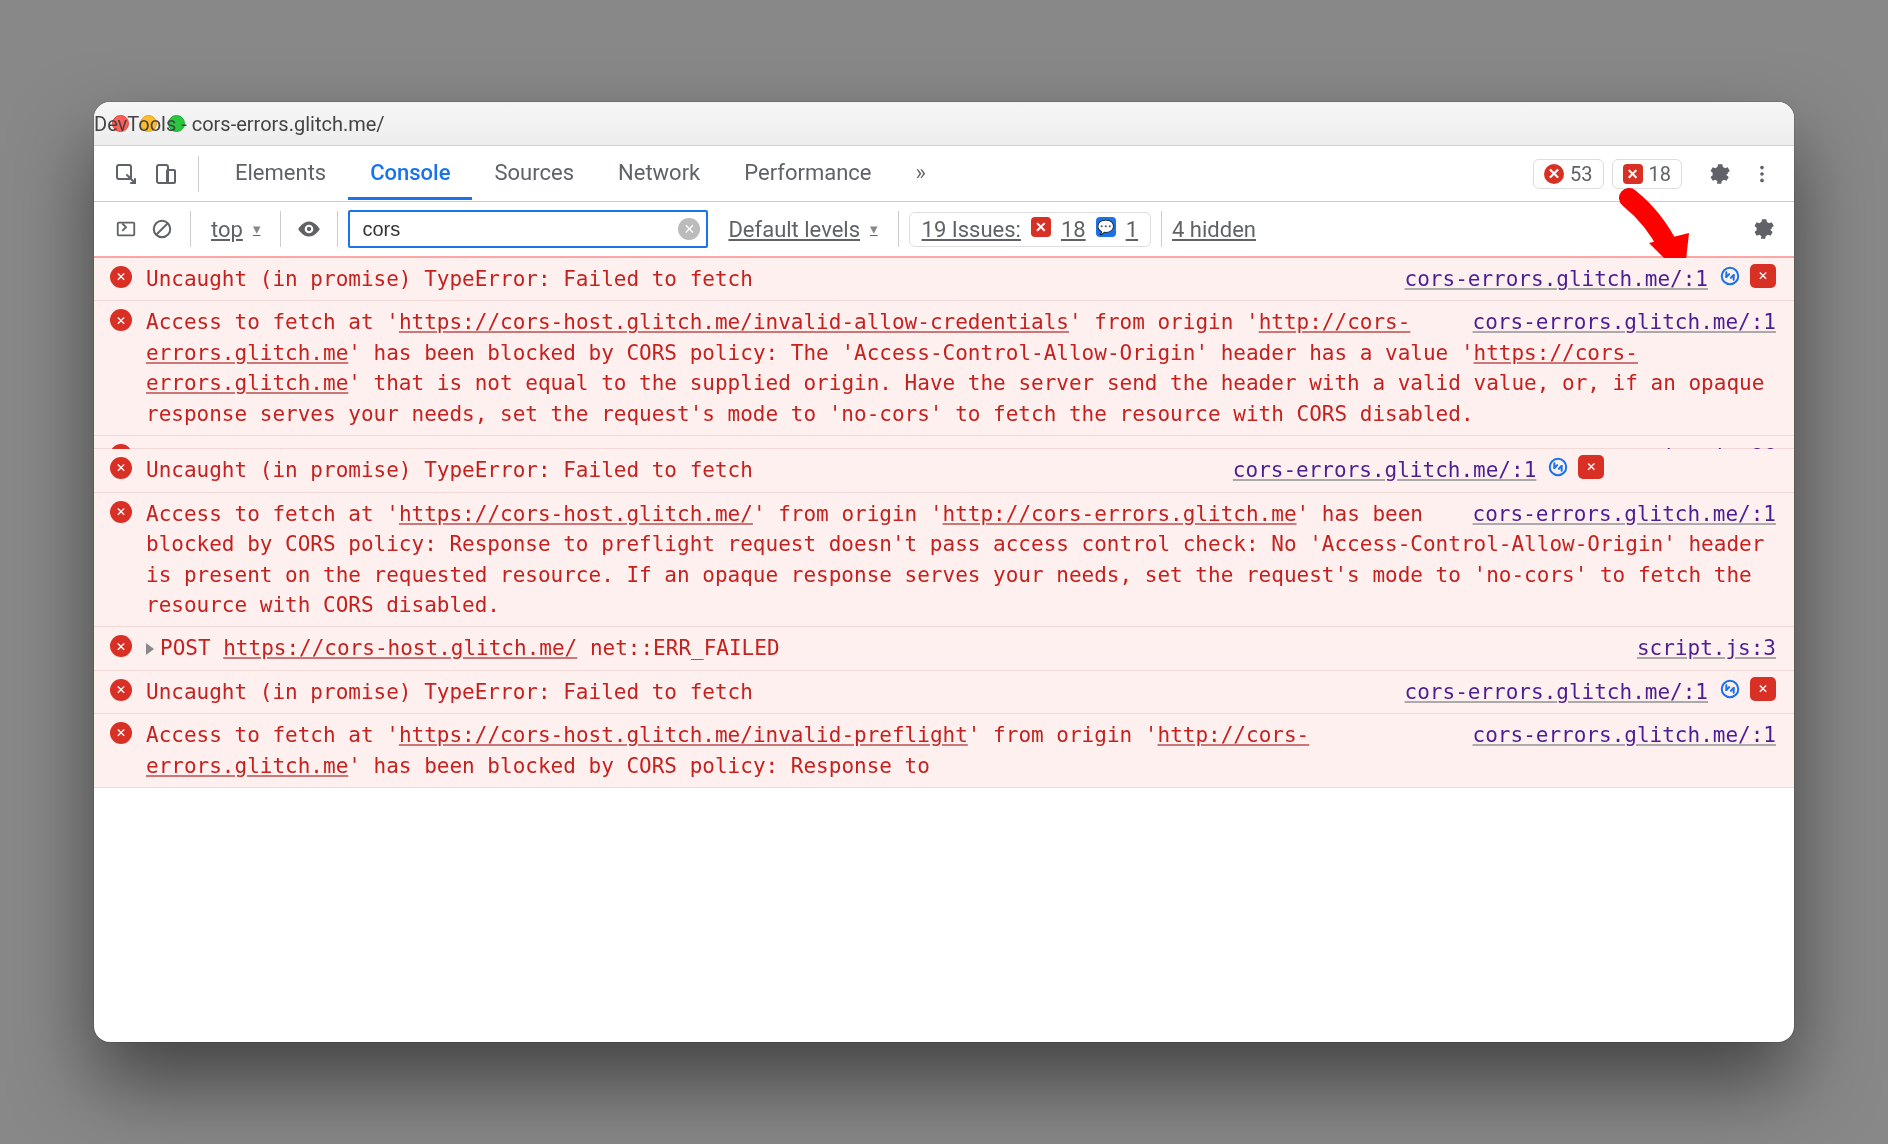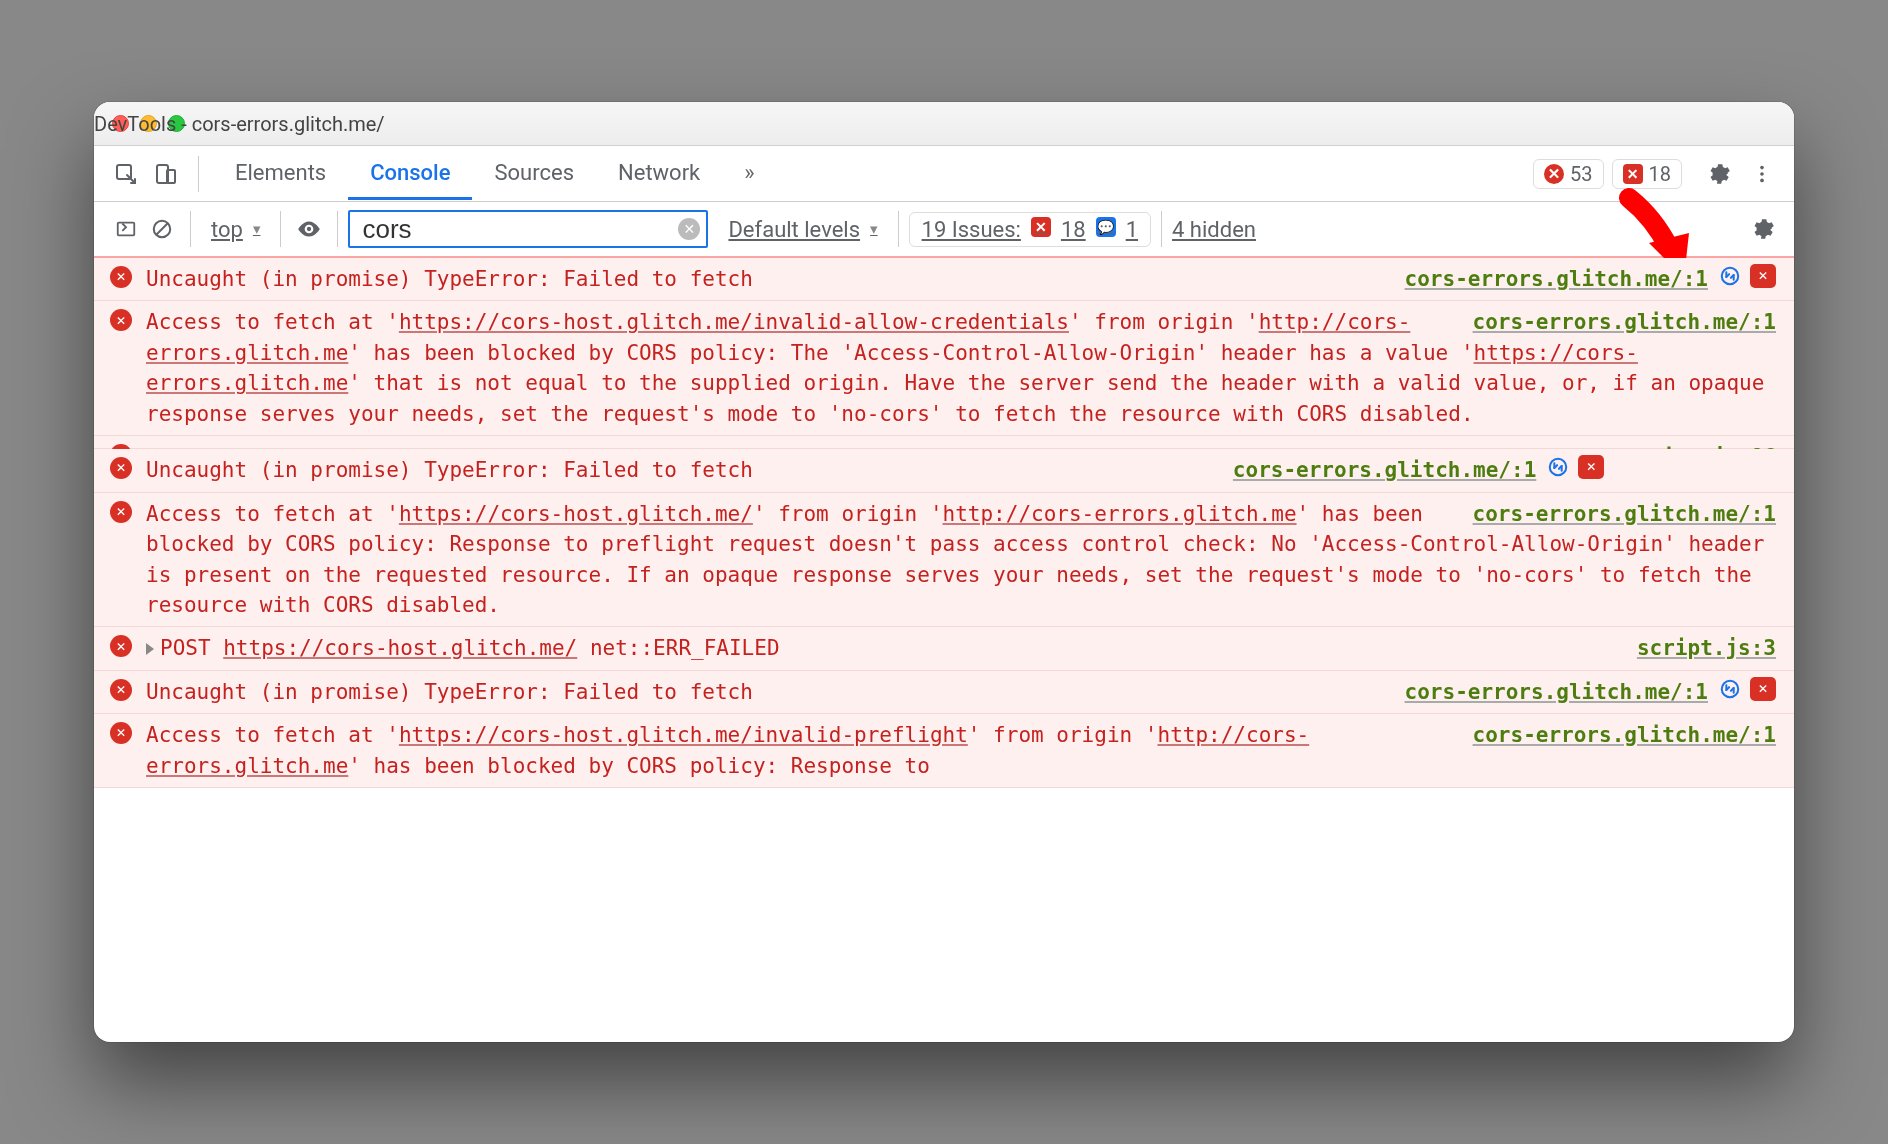--- a/index.html
+++ b/index.html
@@ -70,41 +70,41 @@
     font-size: 22px;
     color:#5f6368;
     text-decoration:underline;
   }
   .chip { display:flex; align-items:center; gap:6px; padding:4px 10px; border-radius:4px; }
   .filter-input {
     border: 2px solid #1a73e8;
     height: 38px;
     width: 360px;
     padding: 0 34px 0 12px;
-    font-size: 26px;
+    font-size: 20px;
     color:#333;
     border-radius:2px;
     position:relative;
   }
   .filter-wrap { position:relative; }
   .clear-x { position:absolute; right:8px; top:50%; transform:translateY(-50%); width:22px; height:22px; background:#bbb; border-radius:50%; display:flex; align-items:center; justify-content:center; color:#fff; font-size:14px; cursor:pointer; }
   .issues-badge { border:1px solid #ddd; border-radius:6px; padding:4px 12px; display:flex; align-items:flex-start; gap:10px; }
   .hidden-text { color:#5f6368; }
   .red-arrow {
     position:absolute;
     right: 90px;
     top: 86px;
     pointer-events:none;
   }
   
   .console { flex:1; overflow:hidden; font-family: "SF Mono", Menlo, Monaco, Consolas, monospace; font-size:21px; line-height:1.45; }
   .row { border-bottom: 1px solid #f3d8d8; background:#fdf0ef; padding: 6px 18px 6px 52px; position:relative; color:#c5221f; }
   .row .err-ico { position:absolute; left:16px; top:8px; width:22px; height:22px; border-radius:50%; background:#d93025; color:#fff; display:flex; align-items:center; justify-content:center; font-size:15px; font-weight:bold; }
   .msg { display:block; }
-  .src-link { float:right; color:#4d7c0f; text-decoration: underline; text-decoration-color:#aaa; margin-left:20px; white-space:nowrap;font-weight:bold; }
+  .src-link { float:right; color:#4c1d95; text-decoration: underline; text-decoration-color:#aaa; margin-left:20px; white-space:nowrap; }
   .row a.inline { color:#c5221f; text-decoration: underline; text-decoration-color:#c77; }
   .row .net-status { color:#c5221f; }
   .tri { display:inline-block; width:0; height:0; border-left:8px solid #888; border-top:6px solid transparent; border-bottom:6px solid transparent; margin-right:6px; vertical-align:middle; }
   .row-actions { float:right; display:flex; gap:8px; align-items:center; margin-left:10px; }
   .refresh-ico { width:24px; height:24px; border-radius:50%;  display:flex; align-items:center; justify-content:center; color:#1a73e8; font-size:18px; }
   .hide-ico { width:26px; height:24px; border-radius:5px; background:#d93025; display:flex; align-items:center; justify-content:center; color:#fff; font-size:15px; font-weight:bold; }
   .caret-ico::after { content:"▾"; font-size:15px; margin-left:4px; color:#888; }
   .expand-ico { font-size:22px; color:#666; }
 </style>
 </head>
@@ -133,20 +133,21 @@
         <rect x="3" y="3" width="11" height="18" rx="2"></rect>
           <rect x="13" y="8" width="8" height="13" rx="1"></rect>
       </svg>
     </div>
     <div class="divider-v"></div>
     <div class="tabs">
       <div class="tab">Elements</div>
       <div class="tab active">Console</div>
       <div class="tab">Sources</div>
       <div class="tab">Network</div>
+      <div class="tab">Performance</div>
       <div class="tab expand-ico">»</div>
     </div>
     <div class="badge-pair">
       <div class="badge">
         <span class="b-red-circ">✕</span>
         <span>53</span>
       </div>
       <div class="badge">
         <span class="badge-ico b-red-sq">✕</span>
         <span>18</span>

